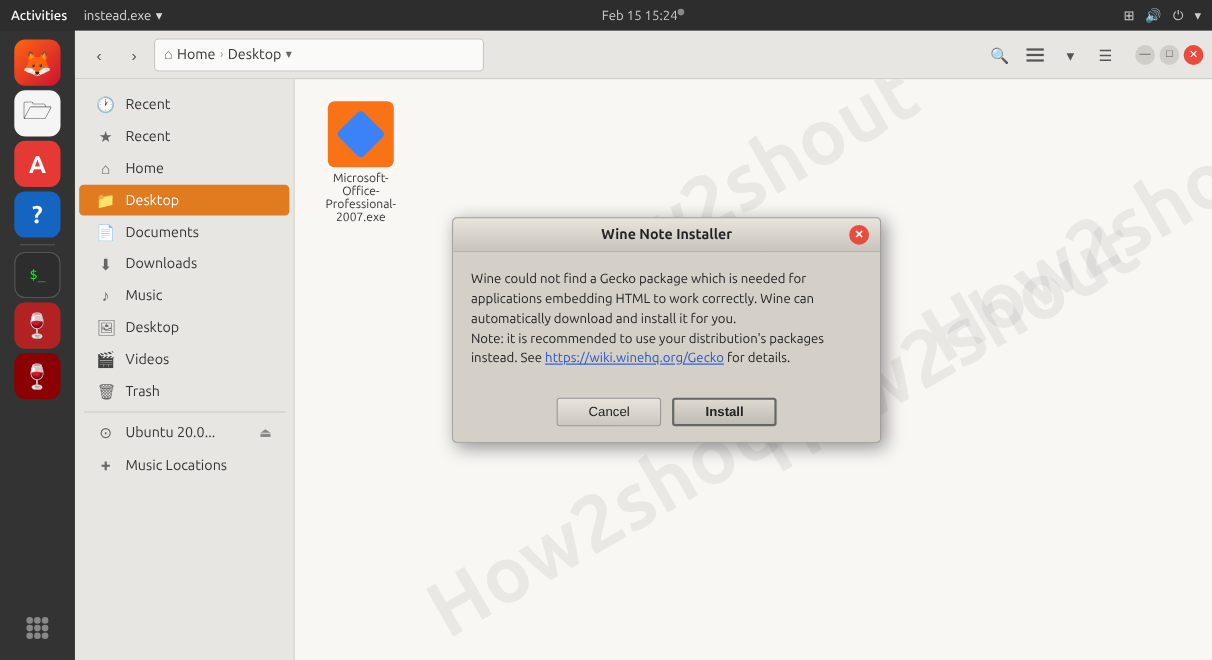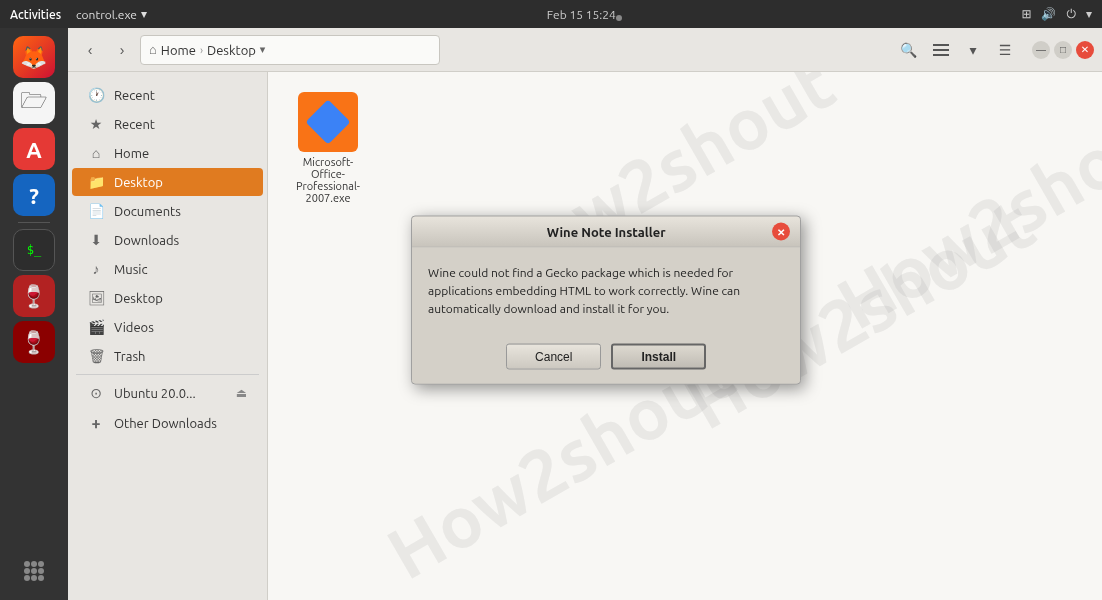--- a/index.html
+++ b/index.html
@@ -17,21 +17,21 @@
       height: 28px;
       background: #2d2d2d;
       display: flex;
       align-items: center;
       justify-content: space-between;
       padding: 0 10px;
       color: #ccc;
       font-size: 12px;
     }
     .top-bar-left { display: flex; align-items: center; gap: 15px; }
-    .top-bar-center { display: flex; align-items: flex-end; gap: 0; }
+    .top-bar-center { display: flex; align-items: flex-start; gap: 0; }
     .top-bar-right { display: flex; align-items: center; gap: 10px; }
     .activities-btn {
       color: #fff;
       font-size: 12px;
       font-weight: 500;
       cursor: pointer;
     }
     .top-bar-app { display: flex; align-items: center; gap: 4px; font-size: 12px; color: #ddd; }
     .dot-indicator { width: 6px; height: 6px; border-radius: 50%; background: #888; display: inline-block; }
 
@@ -313,21 +313,21 @@
       font-weight: bold;
     }
   </style>
 </head>
 <body>
 
 <div class="top-bar">
   <div class="top-bar-left">
     <span class="activities-btn">Activities</span>
     <span class="top-bar-app">
-      <span>control.exe</span>
+      <span>instead.exe</span>
       <span>▾</span>
     </span>
   </div>
   <div class="top-bar-center">
     <span>Feb 15  15:24</span>
     <span class="dot-indicator"></span>
   </div>
   <div class="top-bar-right">
     <span>⊞</span>
     <span>🔊</span>
@@ -451,21 +451,21 @@
         <span>Trash</span>
       </div>
       <div style="border-top:1px solid #ccc; margin: 4px 8px;"></div>
       <div class="sidebar-item-ubuntu">
         <span class="si-icon">⊙</span>
         <span style="font-size:13px;color:#333;flex:1;">Ubuntu 20.0...</span>
         <span class="ubuntu-eject">⏏</span>
       </div>
       <div class="sidebar-item">
         <span class="si-icon" style="font-size:16px;font-weight:bold;">+</span>
-        <span>Other Downloads</span>
+        <span>Music Locations</span>
       </div>
     </div>
 
     <div class="file-area">
 
       <div class="watermark">
         <div class="watermark-text" style="top:60px; left:200px;">How2shout</div>
         <div class="watermark-text" style="top:200px; left:400px;">How2shout</div>
         <div class="watermark-text" style="top:350px; left:100px;">How2shout</div>
         <div class="watermark-text" style="top:100px; left:550px;">How2shout</div>
@@ -483,19 +483,24 @@
 
 <div class="dialog-overlay">
   <div class="dialog">
     <div class="dialog-titlebar">
       <div style="width:18px;"></div>
       <span class="dialog-title">Wine Note Installer</span>
       <button class="dialog-close-btn">✕</button>
     </div>
     <div class="dialog-body">
       <p style="">Wine could not find a Gecko package which is needed for applications embedding HTML to work correctly. Wine can automatically download and install it for you.</p>
+      <p>
+        <span>Note: it is recommended to use your distribution's packages instead. See</span>
+        <a href="#">https://wiki.winehq.org/Gecko</a>
+        <span>for details.</span>
+      </p>
     </div>
     <div class="dialog-footer">
       <button class="dialog-btn">Cancel</button>
       <button class="dialog-btn primary">Install</button>
     </div>
   </div>
 </div>
 
 </body></html>

